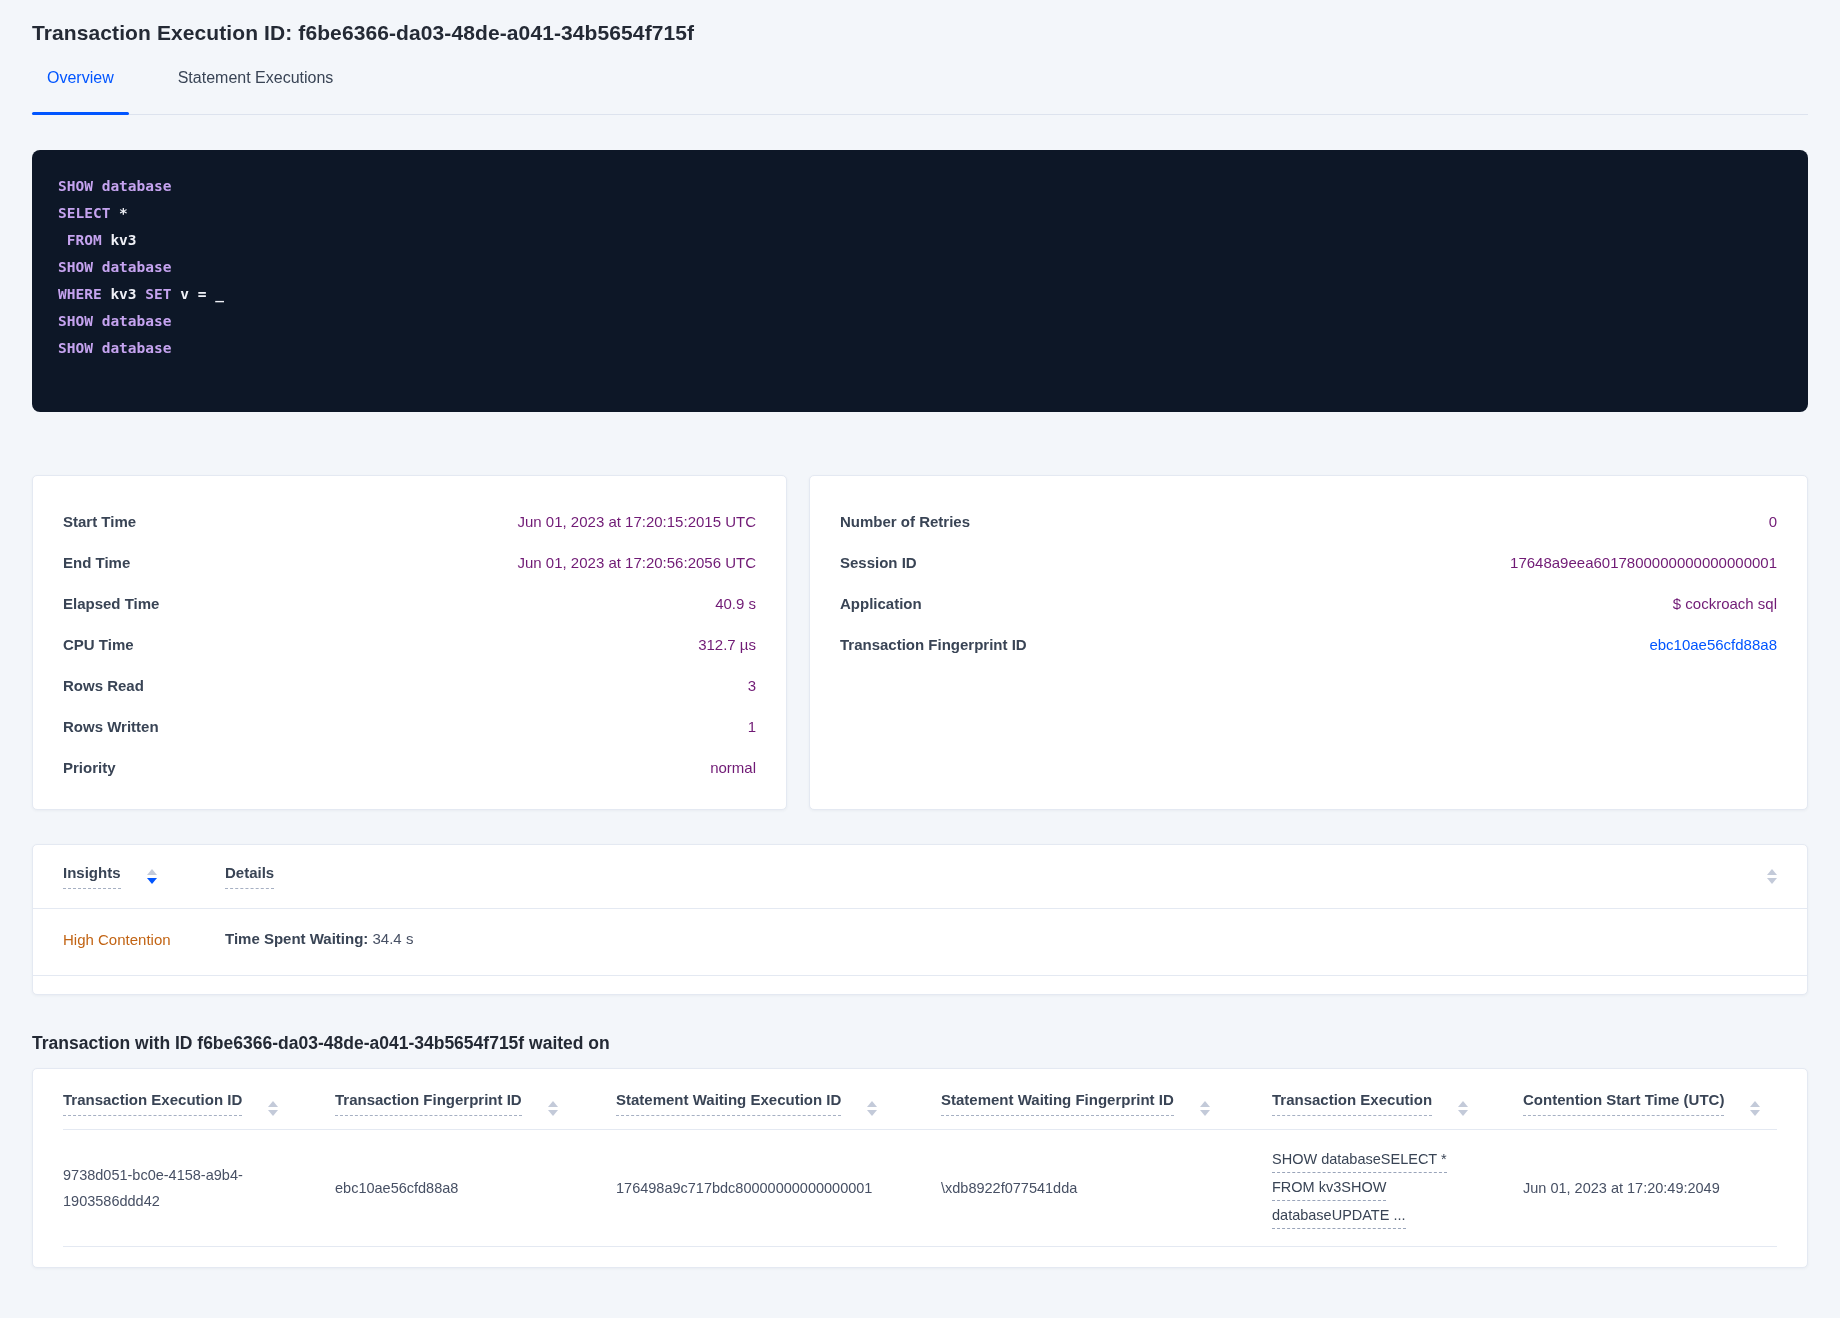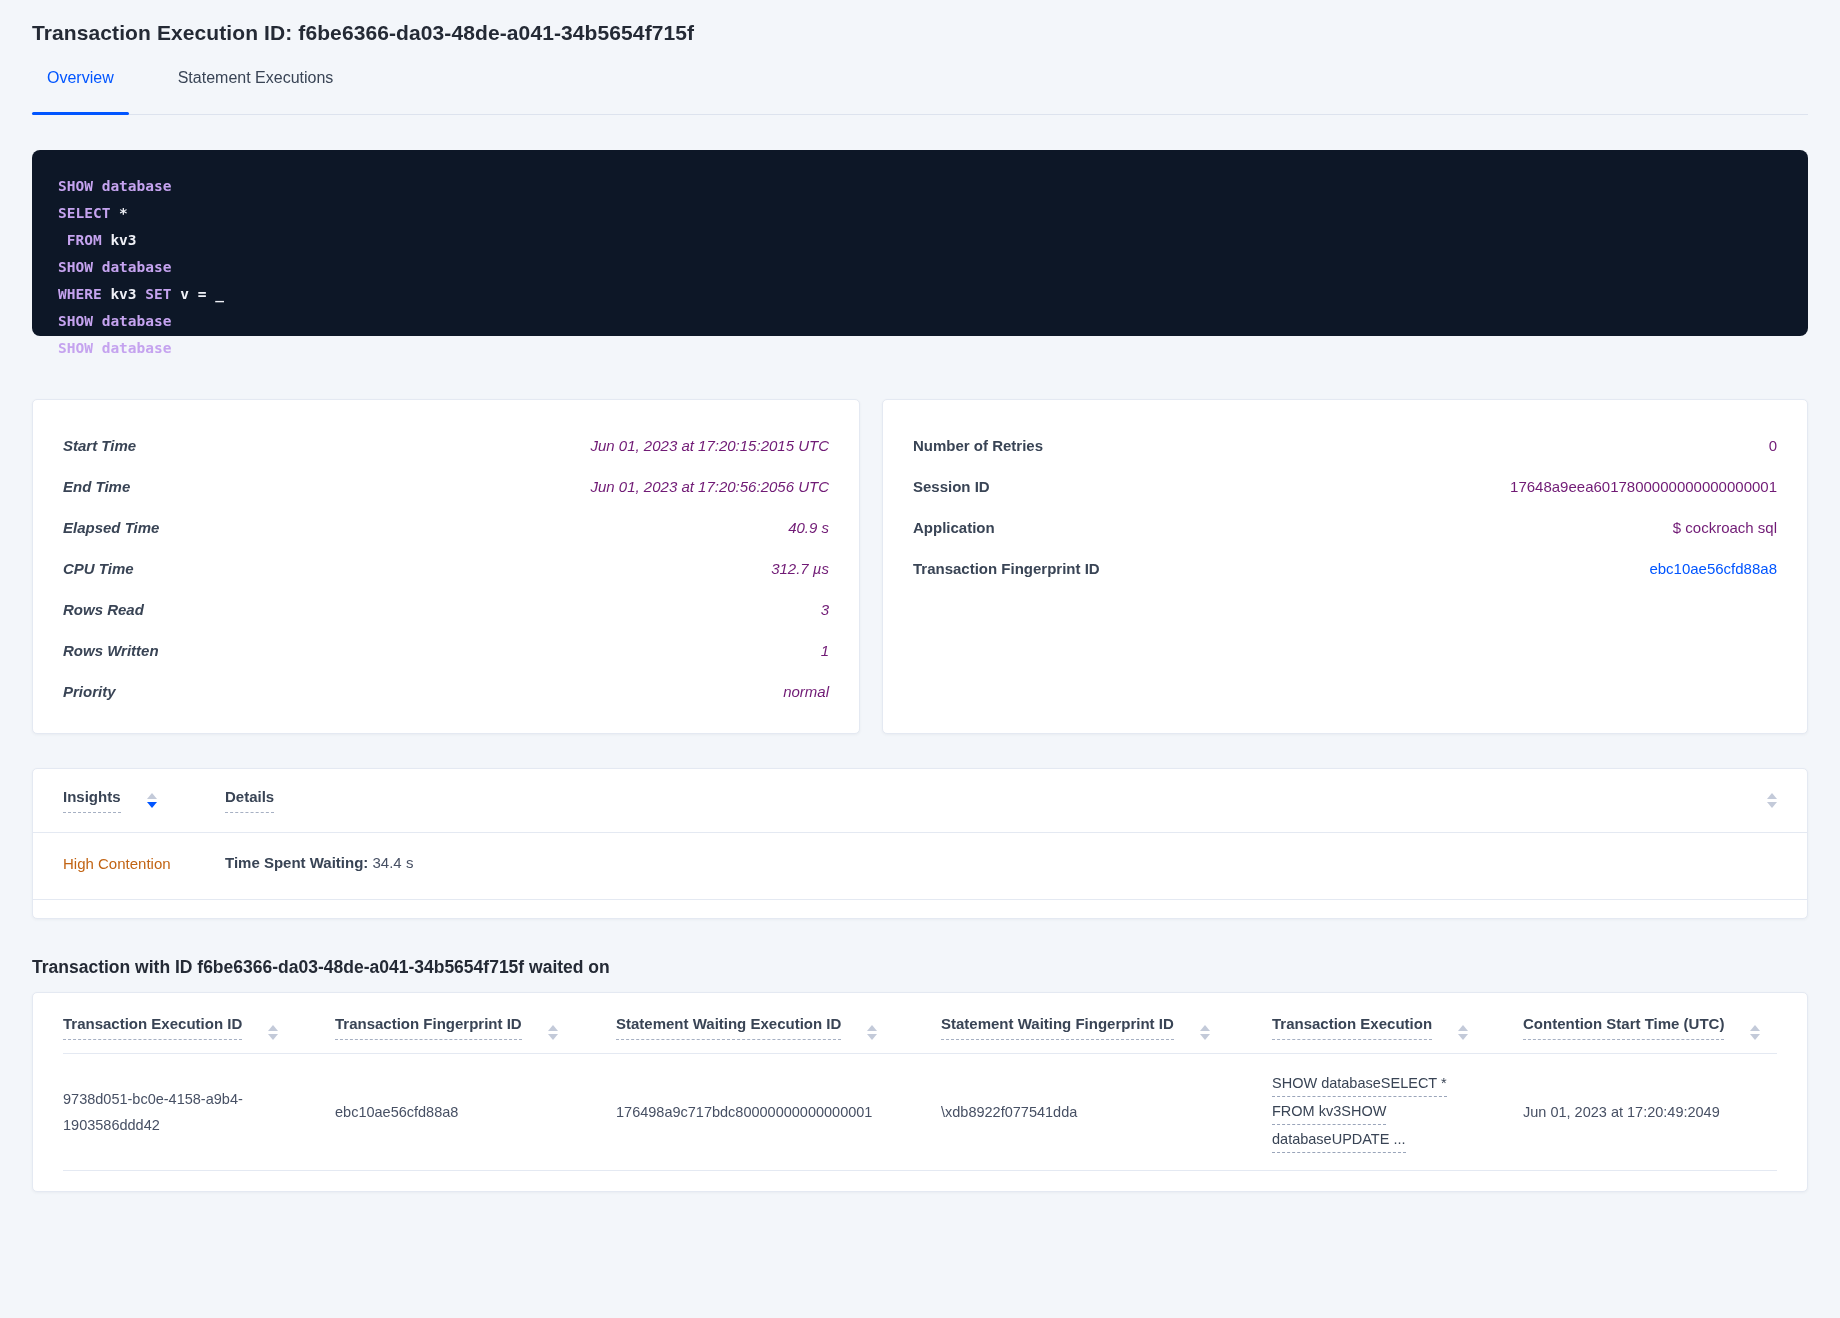--- a/index.html
+++ b/index.html
@@ -32,37 +32,37 @@
   }
   .tab.active{color:var(--accent-blue);}
   .tab.active::after{
     content:"";position:absolute;left:0;right:0;bottom:-1px;height:3px;
     background:var(--accent-blue);border-radius:2px;
   }
 
   
   .sqlbox{
     margin-top:35px;background:var(--code-bg);border-radius:8px;
-    padding:23px 26px;height:186px;
+    padding:23px 26px;height:262px;
   }
   .sql-line{
     font-family:"DejaVu Sans Mono",monospace;
     font-size:14.5px;line-height:27px;white-space:pre;font-weight:700;
   }
   .sql-line .kw{color:var(--code-keyword);}
   .sql-line .pl{color:var(--code-plain);}
 
   
   .card{
     background:#fff;border:1px solid #e4e9f2;border-radius:5px;
     box-shadow:0 1px 3px rgba(46,53,72,.05);
   }
   .cards-row{display:flex;gap:22px;margin-top:63px;}
   .summary-card{height:335px;padding-top:25px;}
-  .summary-card.left{width:828px;flex:none;font-style:italic;}
+  .summary-card.left{width:755px;flex:none;}
   .summary-card.right{flex:1;}
   .kv-row{
     display:flex;justify-content:space-between;align-items:center;
     padding:0 30px;height:41px;font-size:15px;
   }
   .kv-label{font-weight:700;color:#394455;}
   .kv-value{color:#701a75;}
   .kv-value.link{color:var(--accent-blue);cursor:pointer;}
 
   

